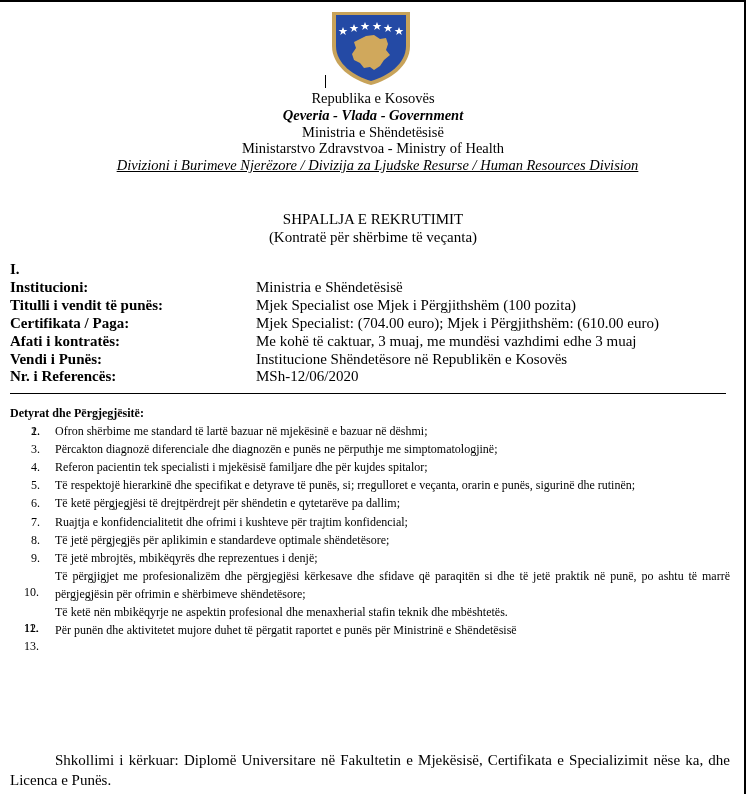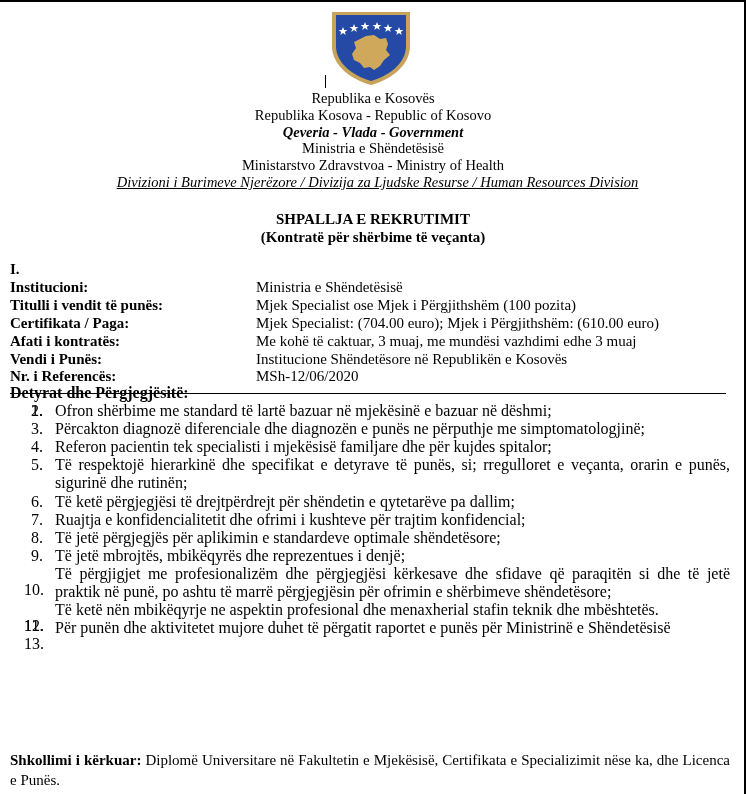--- a/index.html
+++ b/index.html
@@ -53,21 +53,21 @@
     }
     .header .b { font-weight: normal; }
     .header .bi { font-weight: bold; font-style: italic; }
     .header .iu { font-style: italic; text-decoration: underline; margin-left: 9px; }
     .title-block {
       position: absolute;
       left: 0;
       top: 210px;
       width: 746px;
       text-align: center;
-      font-weight: bold;
+      font-weight: normal;
       font-size: 15px;
       line-height: 18px;
     }
     .section {
       position: absolute;
       left: 10px;
       top: 261px;
       width: 716px;
       font-size: 15px;
       line-height: 17.9px;
@@ -84,23 +84,23 @@
     }
     .kv .v { flex: none; }
     .kv.last {
       border-bottom: 1.5px solid #000;
       width: 716px;
       padding-bottom: 7px;
     }
     .duties {
       position: absolute;
       left: 10px;
-      top: 384px;
+      top: 404px;
       width: 720px;
-      font-size: 16px;
+      font-size: 12px;
       line-height: 18.1px;
     }
     .duties .heading { font-weight: bold; }
     .duties ol {
       margin: 0;
       padding: 0;
       list-style: none;
     }
     .duties li {
       position: relative;
@@ -116,21 +116,21 @@
     .duties li.two-digit .num { left: 14px; margin-top: 16px; }
     .edu {
       position: absolute;
       left: 10px;
       top: 750px;
       width: 720px;
       font-size: 15px;
       line-height: 20px;
       text-align: justify;
     }
-    .edu .label { font-weight: bold; }
+    .edu .label { font-weight: normal; margin-left: 45px; }
   </style>
 </head>
 <body>
 
 <div class="frame-top"></div>
 <div class="frame-right"></div>
 
 <svg class="emblem" viewBox="0 0 90 78">
   <path d="M6 4 L84 4 L84 38 C84 58 64 72 45 77 C26 72 6 58 6 38 Z" fill="#C8A35A"></path>
   <path d="M10 7 L80 7 L80 38 C80 56 62 68 45 73 C28 68 10 56 10 38 Z" fill="#244AA5"></path>
@@ -141,21 +141,20 @@
     <polygon points="51,14 52.2,17 55.4,17 52.8,18.9 53.8,22 51,20.1 48.2,22 49.2,18.9 46.6,17 49.8,17"></polygon>
     <polygon points="62,16 63.2,19 66.4,19 63.8,20.9 64.8,24 62,22.1 59.2,24 60.2,20.9 57.6,19 60.8,19"></polygon>
     <polygon points="73,19 74.2,22 77.4,22 74.8,23.9 75.8,27 73,25.1 70.2,27 71.2,23.9 68.6,22 71.8,22"></polygon>
   </g>
   <path d="M40 28 L48 27 L54 31 L60 30 L62 36 L60 42 L64 47 L58 52 L54 58 L48 62 L44 59 L38 60 L34 55 L28 52 L26 46 L30 40 L28 34 L34 31 Z" fill="#D0A85C"></path>
 </svg>
 <div class="cursor-line"></div>
 
 <div class="header">
   <div class="b">Republika e Kosovës</div>
-  <div class="b">Republika Kosova - Republic of Kosovo</div>
   <div class="bi">Qeveria - Vlada - Government</div>
   <div class="b">Ministria e Shëndetësisë</div>
   <div class="b">Ministarstvo Zdravstvoa  - Ministry of Health</div>
   <div class="iu">Divizioni i Burimeve Njerëzore / Divizija za Ljudske Resurse / Human Resources Division</div>
 </div>
 
 <div class="title-block">
   <div>SHPALLJA E REKRUTIMIT</div>
   <div>(Kontratë për shërbime të veçanta)</div>
 </div>

